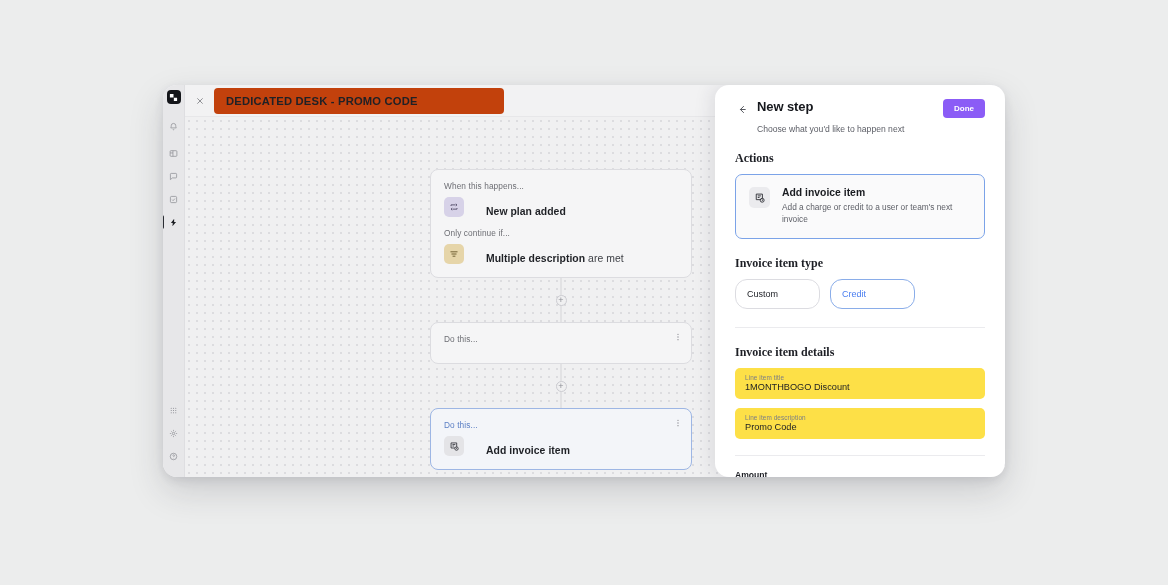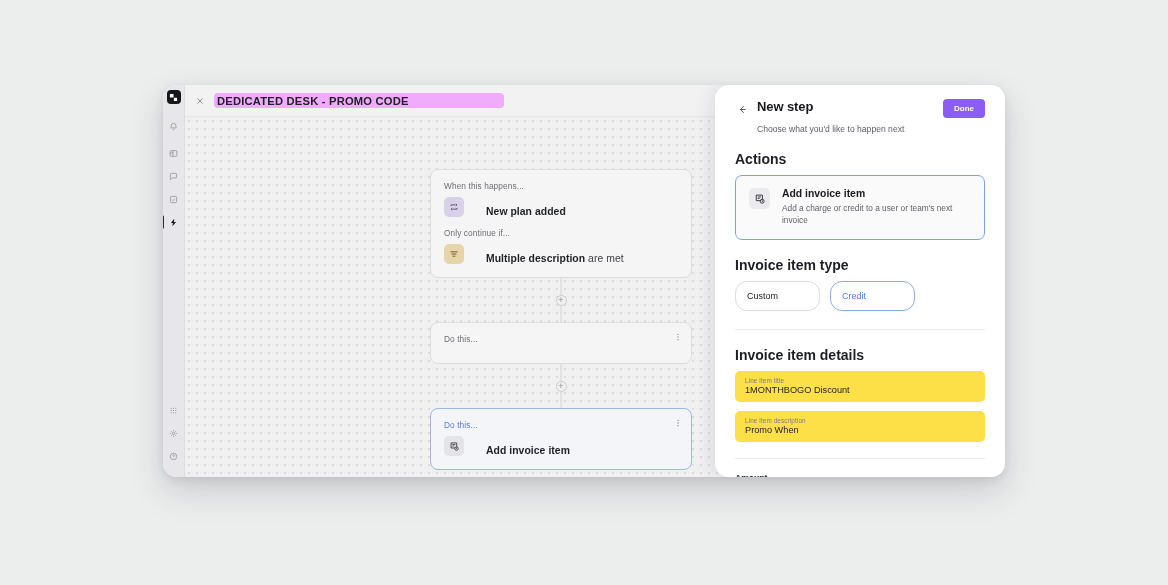--- a/index.html
+++ b/index.html
@@ -72,26 +72,26 @@
     display: flex; align-items: center;
     padding: 0 10px 0 8px;
     border-bottom: 1px solid #e7e7e9;
   }
   #close-x {
     width: 14px; height: 14px;
     display: flex; align-items: center; justify-content: center;
     color: #77787e; margin-right: 7px;
   }
   #flow-title-box {
-    background: #f0abfc;
+    background: #c2410c;
     border-radius: 4px;
-    height: 15px;
+    height: 26px;
     flex: 0 0 290px;
     display: flex; align-items: center;
-    padding: 0 3px;
+    padding: 0 12px;
   }
   #flow-title {
     font-size: 11.2px; font-weight: 700; letter-spacing: .2px;
     color: #202126; white-space: nowrap;
   }
   #header-right { margin-left: auto; display:flex; align-items:center; }
   #status-badge {
     background: #d9d9dc; color: #5c5d63;
     font-size: 7px; font-weight: 700;
     border-radius: 3px; padding: 2.5px 6px;
@@ -203,22 +203,22 @@
     border: none; border-radius: 4px;
     padding: 5px 11px;
     cursor: pointer;
   }
   #panel-sub {
     font-size: 8.6px; color: #5c5e66;
     margin: 6px 0 0 22px;
   }
 
   .panel-section-label {
-    font-size: 14px; font-weight: 700; color: #1d1f25;
-    margin-top: 17px; margin-bottom: 8px;
+    font-size: 12px; font-weight: 700; color: #1d1f25;
+    margin-top: 17px; margin-bottom: 8px; font-family: Liberation Serif, serif;
   }
 
   #action-card {
     border: 1.4px solid #7ba3e8;
     border-radius: 7px;
     background: #fafafb;
     padding: 12px 13px;
     display: flex; gap: 12px;
   }
   #action-card-icon {
@@ -495,21 +495,21 @@
 
         <div class="panel-section-label">Invoice item details</div>
 
         <div class="field">
           <div class="field-label">Line item title</div>
           <div class="field-value">1MONTHBOGO Discount</div>
         </div>
 
         <div class="field">
           <div class="field-label">Line item description</div>
-          <div class="field-value">Promo When</div>
+          <div class="field-value">Promo Code</div>
         </div>
 
         <div class="divider" style="margin-top:16px;"></div>
 
         <div id="amount-label" style="margin-top:14px;">Amount</div>
 
       </div>
     </div>
 
   </div>

